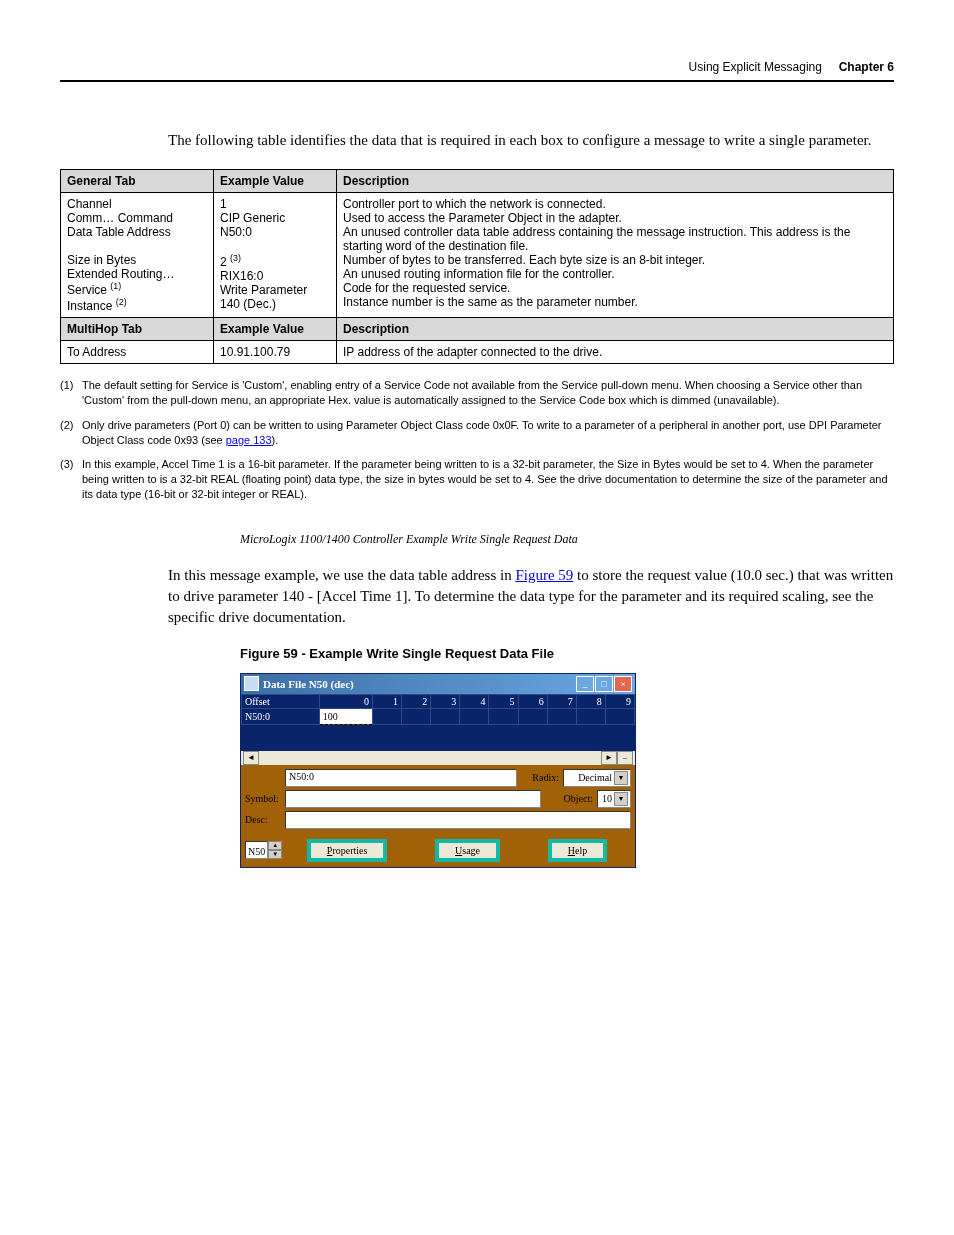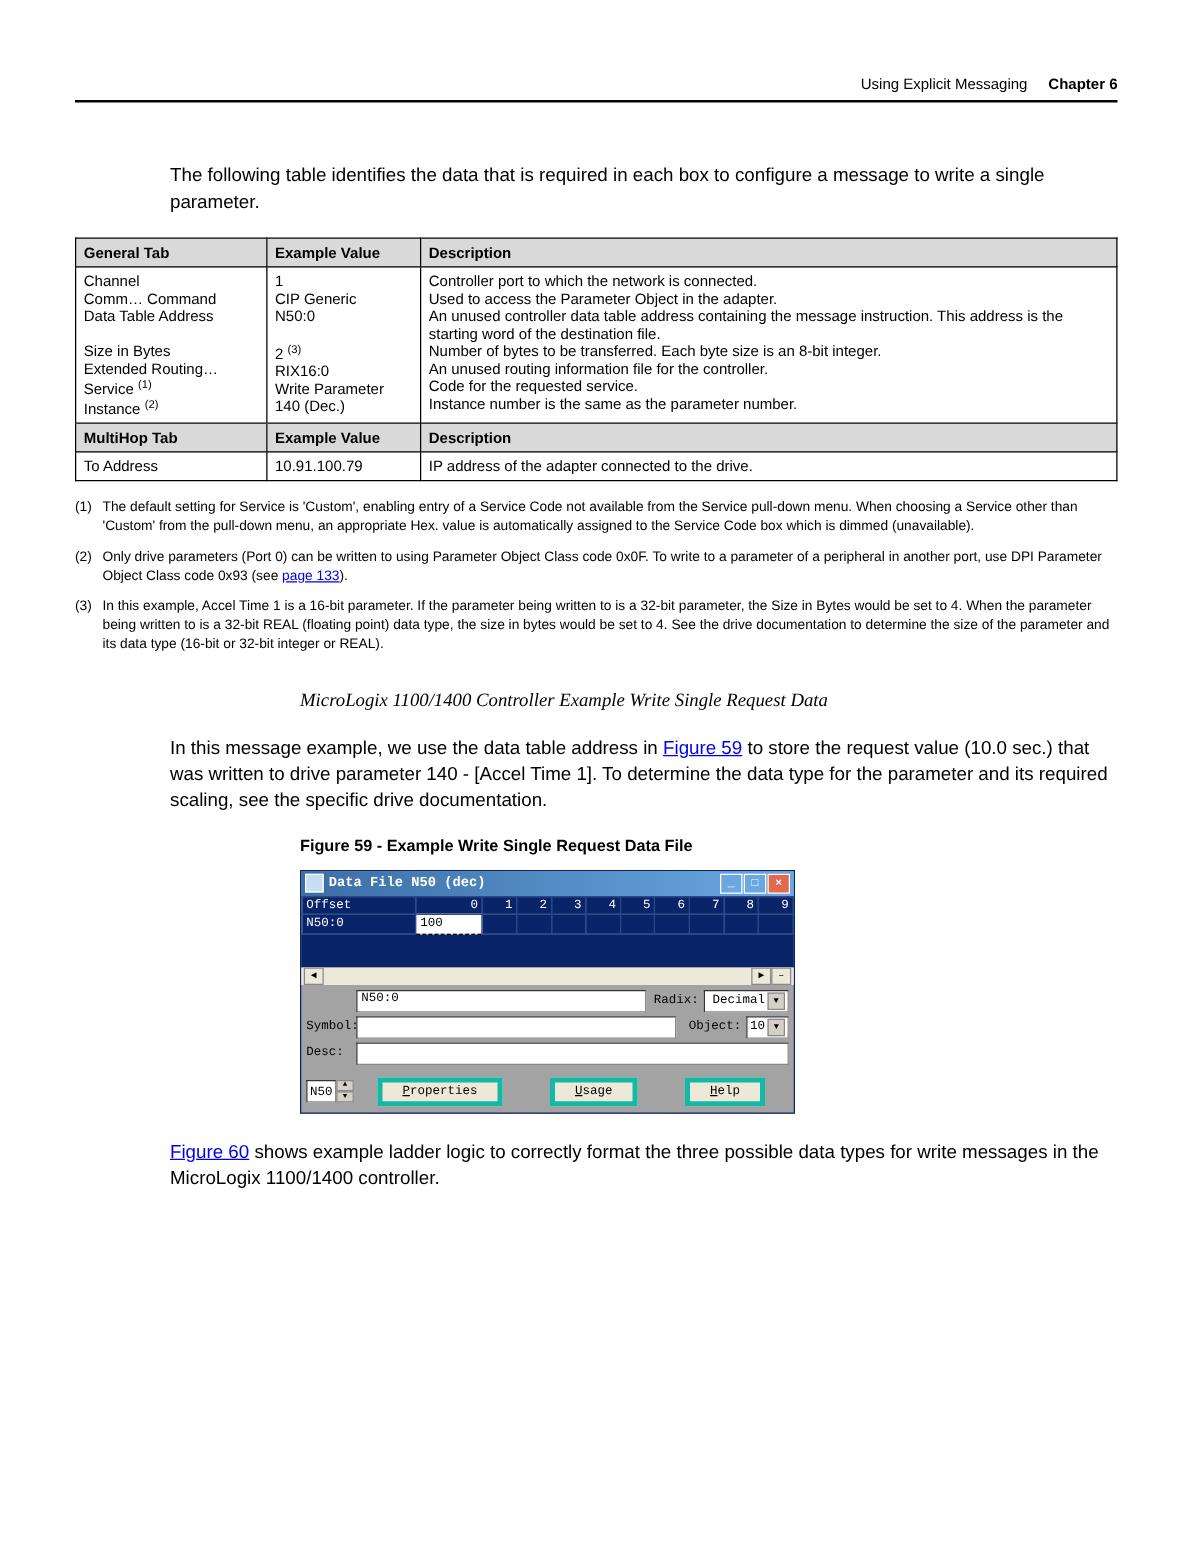--- a/index.html
+++ b/index.html
@@ -19,24 +19,24 @@
   margin-bottom: 6px;
 }
 .header-chapter {
   font-weight: bold;
 }
 .header-rule {
   border-bottom: 2px solid #000;
   margin-bottom: 48px;
 }
 .body-text {
-  font-family: Liberation Sans, sans-serif;
+  font-family: Liberation Serif, serif;
   font-size: 15px;
   line-height: 1.4;
-  margin-left: 76px;
+  margin-left: 108px;
   margin-bottom: 18px;
 }
 .config-table {
   border-collapse: collapse;
   width: 100%;
   font-size: 12px;
   margin-bottom: 14px;
 }
 .config-table th {
   background: #d9d9d9;
@@ -63,43 +63,43 @@
 .footnote-num {
   width: 22px;
   flex-shrink: 0;
 }
 .footnote-body {
   flex: 1;
 }
 .section-heading {
   font-family: Georgia, 'Times New Roman', serif;
   font-style: italic;
-  font-size: 15px;
+  font-size: 12px;
   margin-left: 180px;
   margin-top: 30px;
   margin-bottom: 18px;
 }
 .figure-caption {
   font-weight: bold;
   font-size: 13px;
   margin-left: 180px;
   margin-bottom: 12px;
 }
 .link {
   color: #0000ee;
   text-decoration: underline;
 }
 .data-file-window {
   width: 394px;
   margin-left: 180px;
   border: 1px solid #0a246a;
-  font-family: Liberation Mono, monospace;
-  font-size: 10px;
-  background: #a3a3a3;
-  margin-bottom: 20px;
+  font-family: Liberation Serif, serif;
+  font-size: 10px;
+  background: #a16207;
+  margin-bottom: 37px;
 }
 .df-titlebar {
   background: linear-gradient(to right, #3b6ea5, #6ba8e2);
   color: #fff;
   display: flex;
   align-items: center;
   justify-content: space-between;
   padding: 2px 3px;
   font-weight: bold;
   font-size: 11px;
@@ -446,17 +446,14 @@
         </div>
       </div>
       <div style="flex:1;display:flex;justify-content:space-around">
         <div class="df-btn"><span class="u">P</span><span>roperties</span></div>
         <div class="df-btn"><span class="u">U</span><span>sage</span></div>
         <div class="df-btn"><span class="u">H</span><span>elp</span></div>
       </div>
     </div>
   </div>
 
-  <p class="body-text">
-    <a class="link">Figure 60</a><span> shows example ladder logic to correctly format the three possible data types for write messages in the MicroLogix 1100/1400 controller.</span>
-  </p>
 
 </div>
 
 </body></html>

